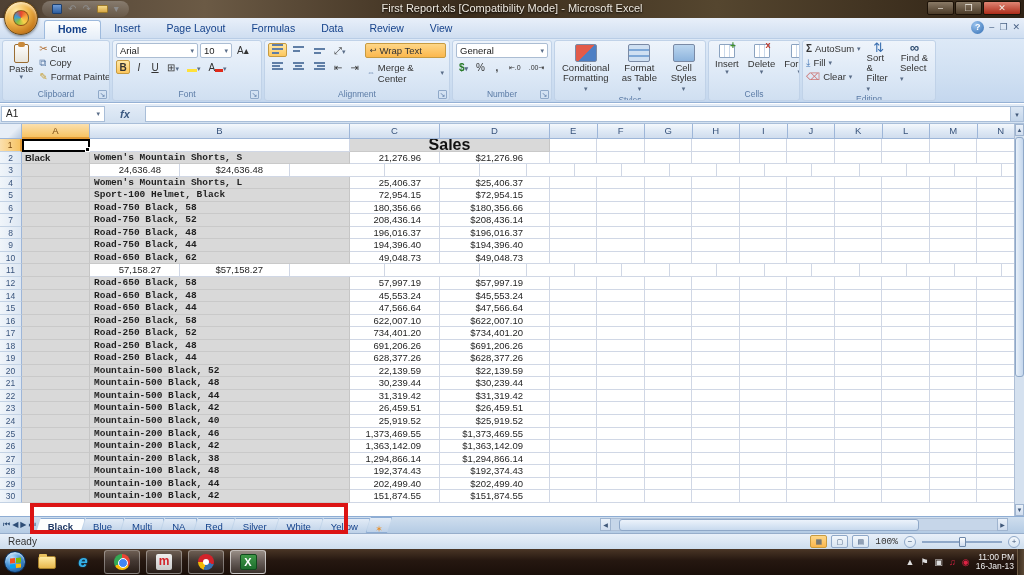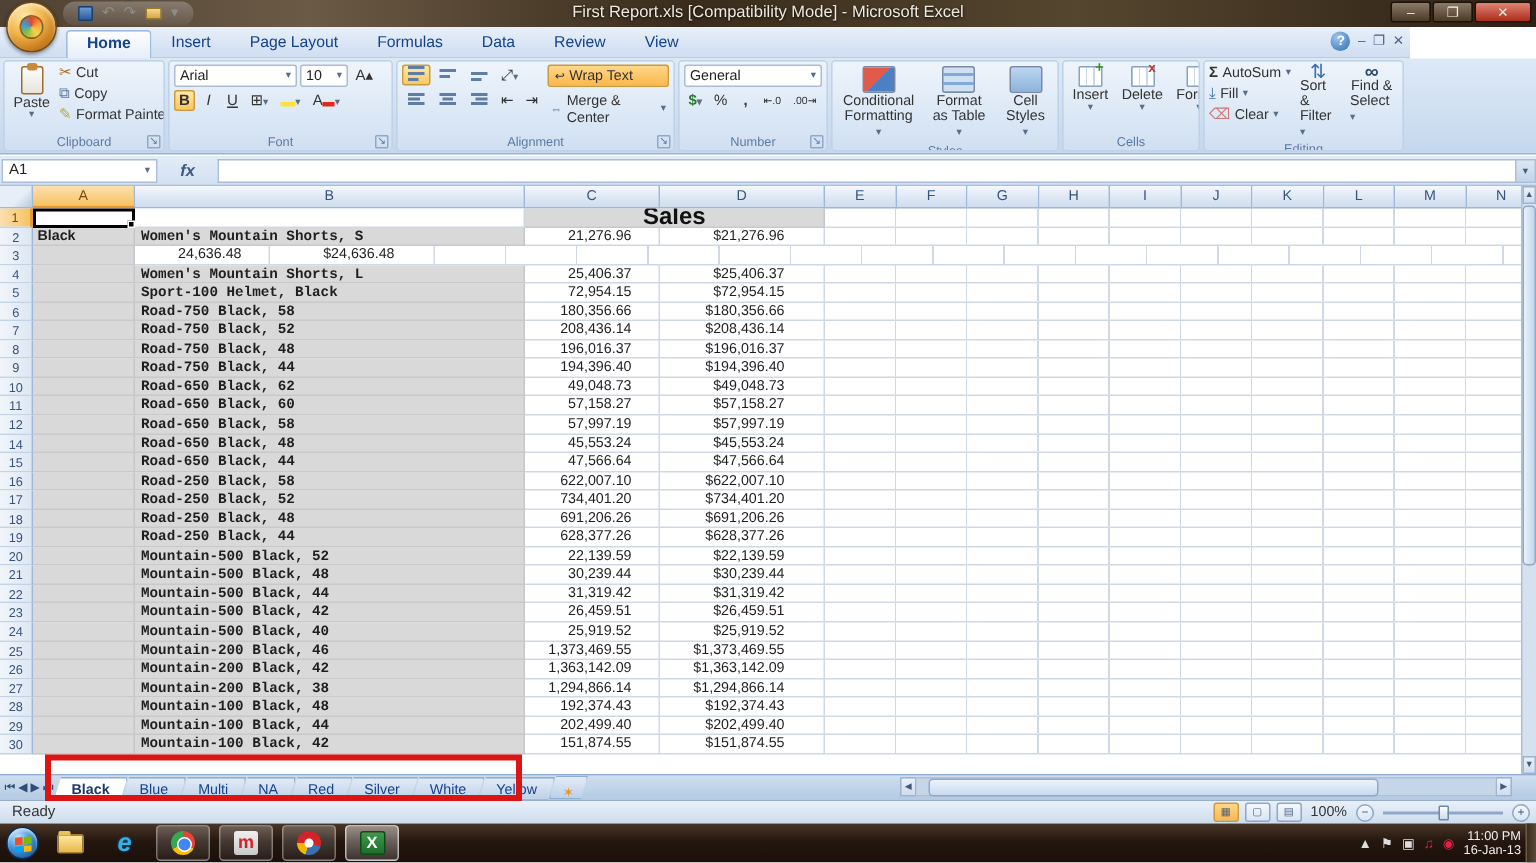--- a/index.html
+++ b/index.html
@@ -23,21 +23,21 @@
 
   
   .orb{position:absolute;left:4px;top:1px;width:34px;height:34px;border-radius:50%;z-index:60;
     background:radial-gradient(circle at 35% 28%,#ffe9a8,#f0b54a 40%,#c87c1e 72%,#8a4d10);
     border:1px solid #6b4a16;box-shadow:0 1px 3px rgba(0,0,0,.5), inset 0 2px 3px rgba(255,255,255,.6);}
   .orb-core{position:absolute;left:8px;top:8px;width:16px;height:16px;border-radius:50%;
     background:conic-gradient(#e8432c,#f5a33b,#f7d14a,#8cbf3f,#3a9bd8,#e8432c);
     border:1px solid rgba(120,70,10,.7);}
 
   
-  .tabrow{position:absolute;left:0;top:18px;width:940px;height:21px;
+  .tabrow{position:absolute;left:0;top:18px;width:1024px;height:21px;
     background:linear-gradient(180deg,#e8eff9,#cfdef1);border-bottom:1px solid #b9cde6;}
   .rtabs{position:absolute;left:44px;top:2px;display:flex;height:19px;}
   .rtab{padding:2px 13px 0;font-size:10.5px;color:#15428b;border-radius:3px 3px 0 0;}
   .rtab.active{background:linear-gradient(180deg,#fdfefe,#e6eef8);border:1px solid #9ebadd;border-bottom:none;color:#15428b;font-weight:bold;}
   .ribbon-right{position:absolute;right:4px;top:3px;display:flex;align-items:center;gap:5px;}
   .help-icon{width:13px;height:13px;border-radius:50%;background:radial-gradient(circle at 35% 30%,#9cc4ee,#2f6cb3);
     color:#fff;font-size:9px;font-weight:bold;text-align:center;line-height:13px;}
   .miniwb{font-size:9px;color:#4a6285;line-height:13px;}
 
   
@@ -147,21 +147,21 @@
   .redbox{position:absolute;left:30px;top:503px;width:318px;height:31px;border:4px solid #dc1414;z-index:40;}
 
   
   .statusbar{position:absolute;left:0;top:533px;width:1024px;height:16px;
     background:linear-gradient(180deg,#e9f0f9,#cddded);border-top:1px solid #97aecb;font-size:10px;color:#333;}
   .ready{position:absolute;left:8px;top:2px;}
   .sright{position:absolute;right:4px;top:1px;display:flex;align-items:center;gap:4px;}
   .viewbtn{width:17px;height:13px;border:1px solid #8fa8c8;border-radius:2px;background:linear-gradient(180deg,#f4f8fc,#d8e5f2);
     font-size:7px;text-align:center;line-height:12px;color:#41597a;}
   .viewbtn.on{background:linear-gradient(180deg,#fed788,#fbb74d);border-color:#c79b41;}
-  .zoomtxt{font-size:9.5px;color:#333;margin:0 2px;}
+  .zoomtxt{font-size:9.5px;color:#333;margin:0 2px;font-family:Liberation Mono, monospace;}
   .zbtn{width:12px;height:12px;border-radius:50%;border:1px solid #8fa8c8;background:linear-gradient(180deg,#f4f8fc,#d8e5f2);
     font-size:8px;line-height:10px;text-align:center;color:#41597a;}
   .ztrack{width:80px;height:2px;background:#8fa8c8;position:relative;margin:0 2px;}
   .ztrack:before{content:"";position:absolute;left:50%;top:-3px;width:1px;height:8px;background:#8fa8c8;}
   .zthumb{position:absolute;left:37px;top:-4px;width:7px;height:10px;background:linear-gradient(180deg,#fdfdfd,#cfdcee);
     border:1px solid #6d87a8;border-radius:1px;}
 
   
   .taskbar{position:absolute;left:0;top:549px;width:1024px;height:26px;
     background:linear-gradient(180deg,#4a3626,#251710 45%,#1a0f09);}
@@ -512,21 +512,20 @@
         <div class="rn">10</div>
         <div class="cell ca gray bold"></div>
         <div class="cell cb gray bold">Road-650 Black, 62</div>
         <div class="cell cc">49,048.73</div>
         <div class="cell cd">$49,048.73</div>
         <div class="rest"></div>
       </div>
       <div class="grid-row">
         <div class="rn">11</div>
         <div class="cell ca gray bold"></div>
-        <div class="cell cb gray bold">Road-650 Black, 60</div>
         <div class="cell cc">57,158.27</div>
         <div class="cell cd">$57,158.27</div>
         <div class="rest"></div>
       </div>
       <div class="grid-row">
         <div class="rn">12</div>
         <div class="cell ca gray bold"></div>
         <div class="cell cb gray bold">Road-650 Black, 58</div>
         <div class="cell cc">57,997.19</div>
         <div class="cell cd">$57,997.19</div>

